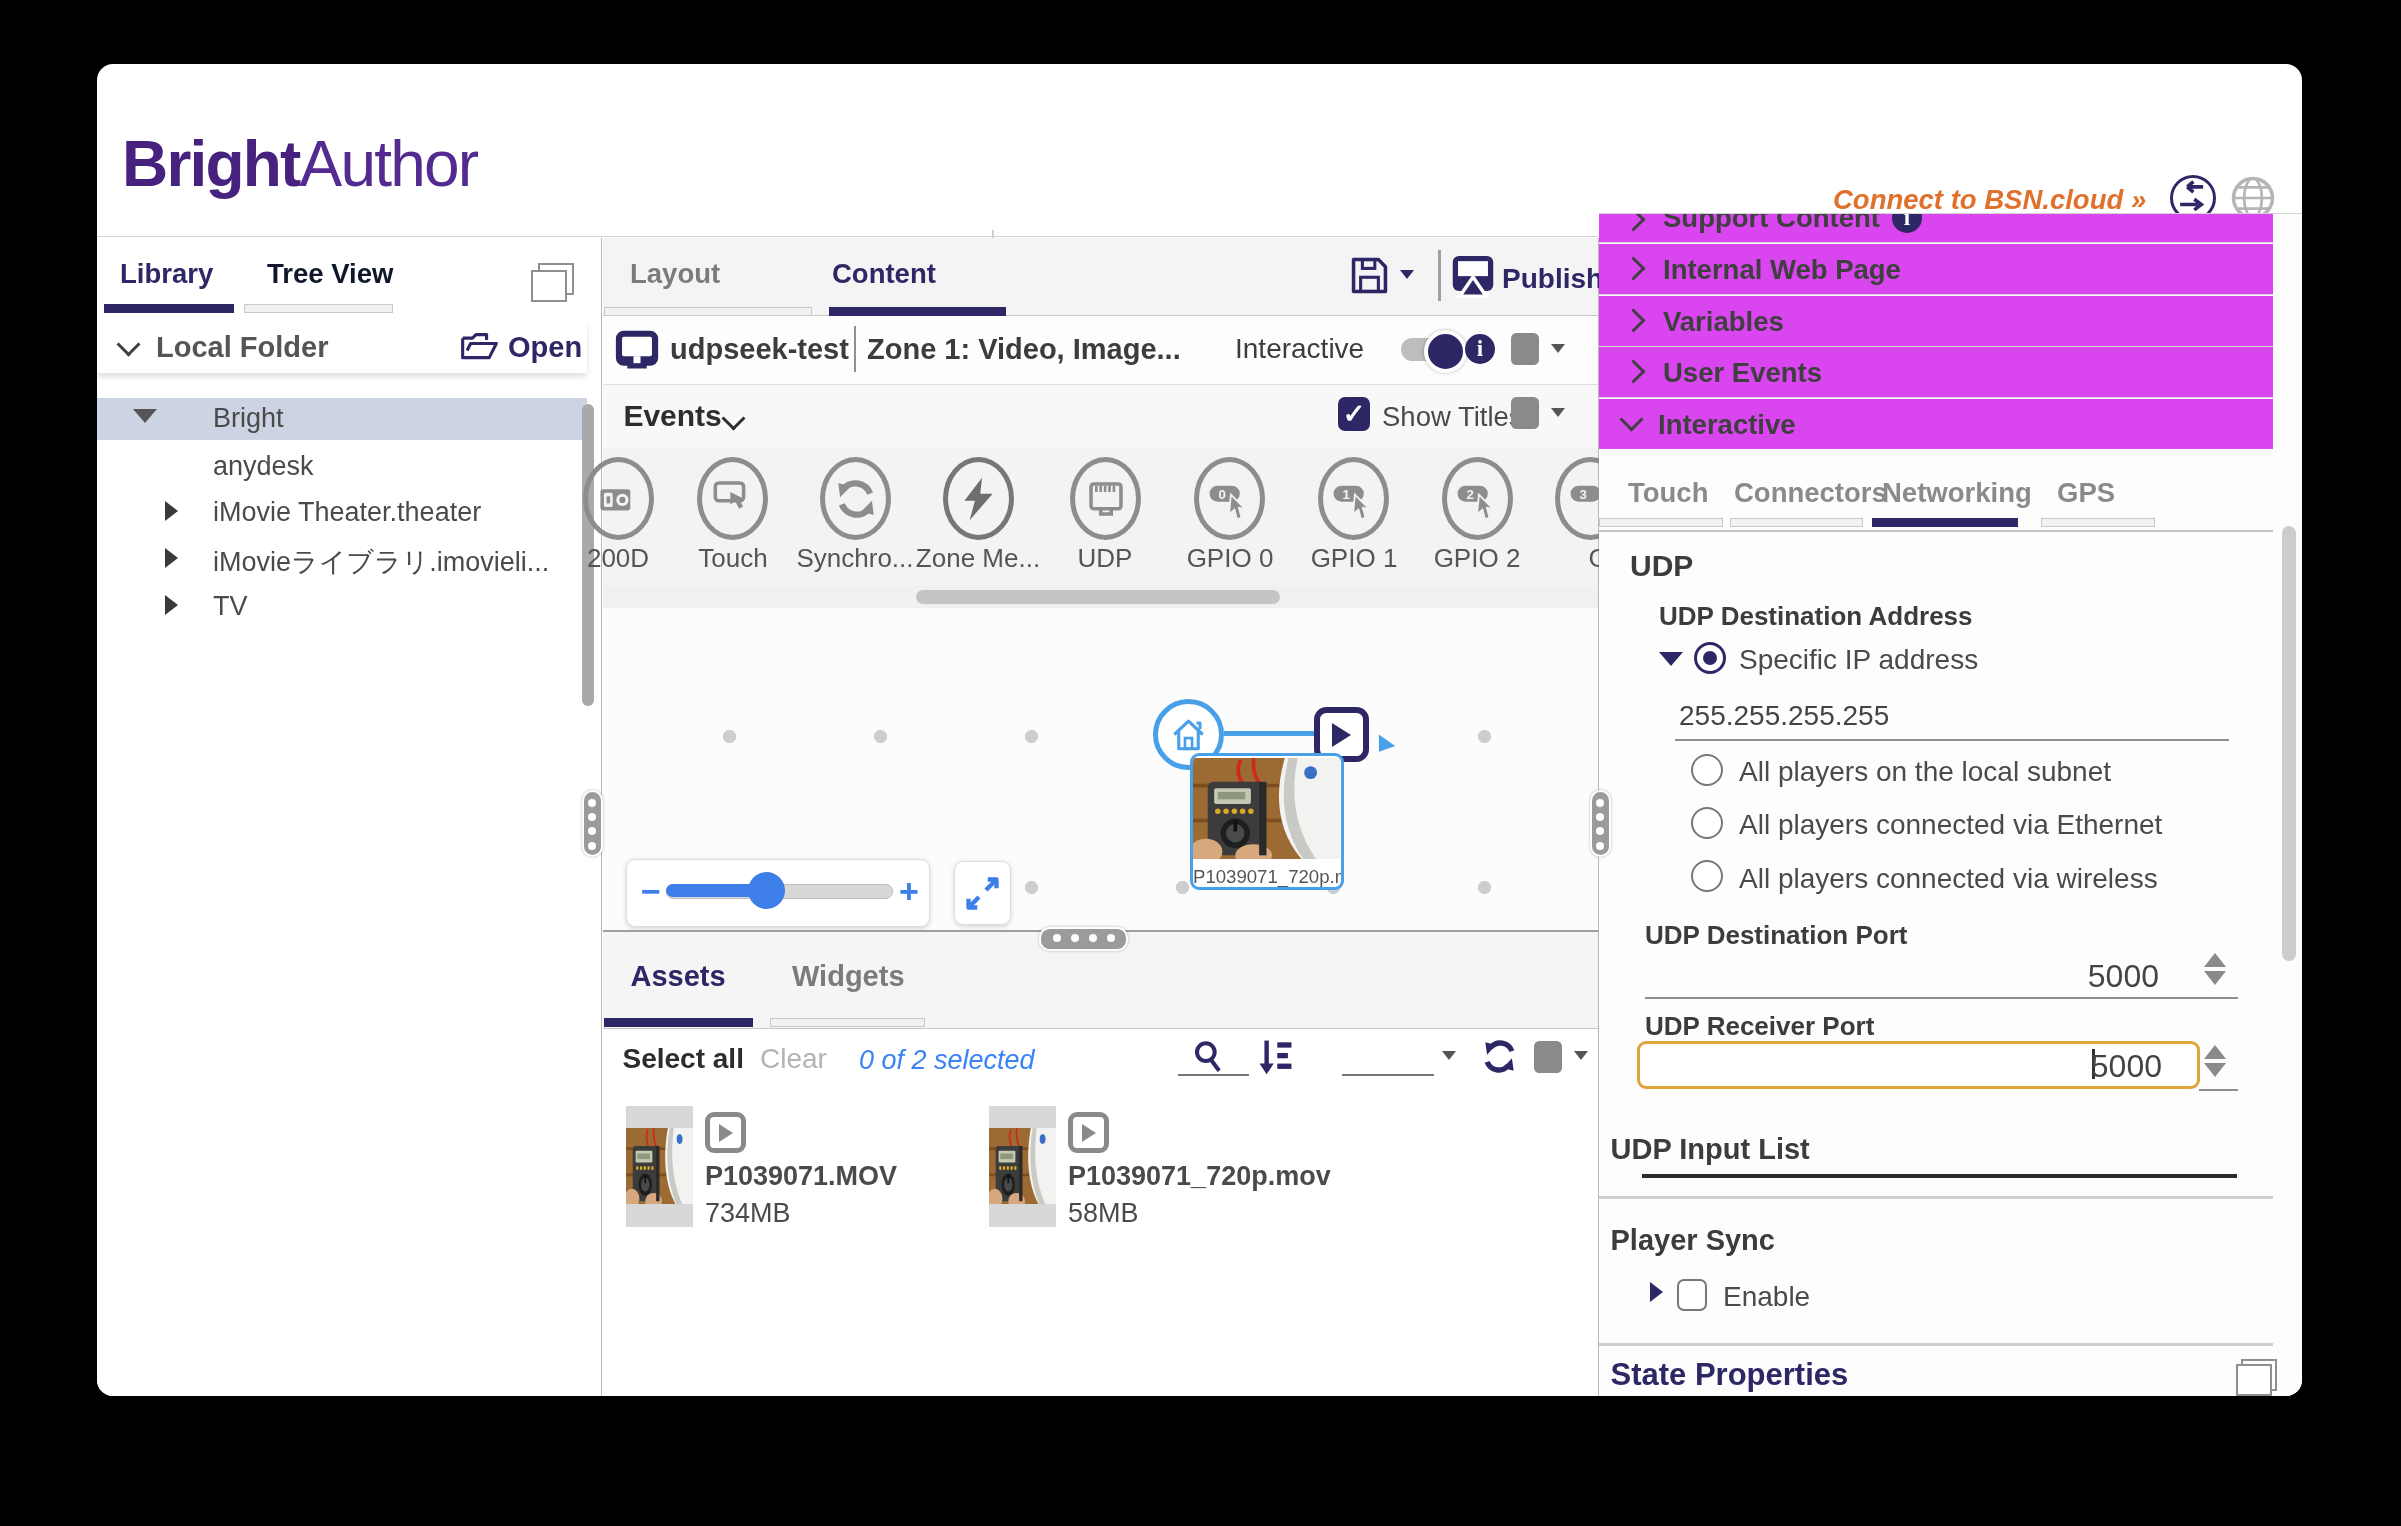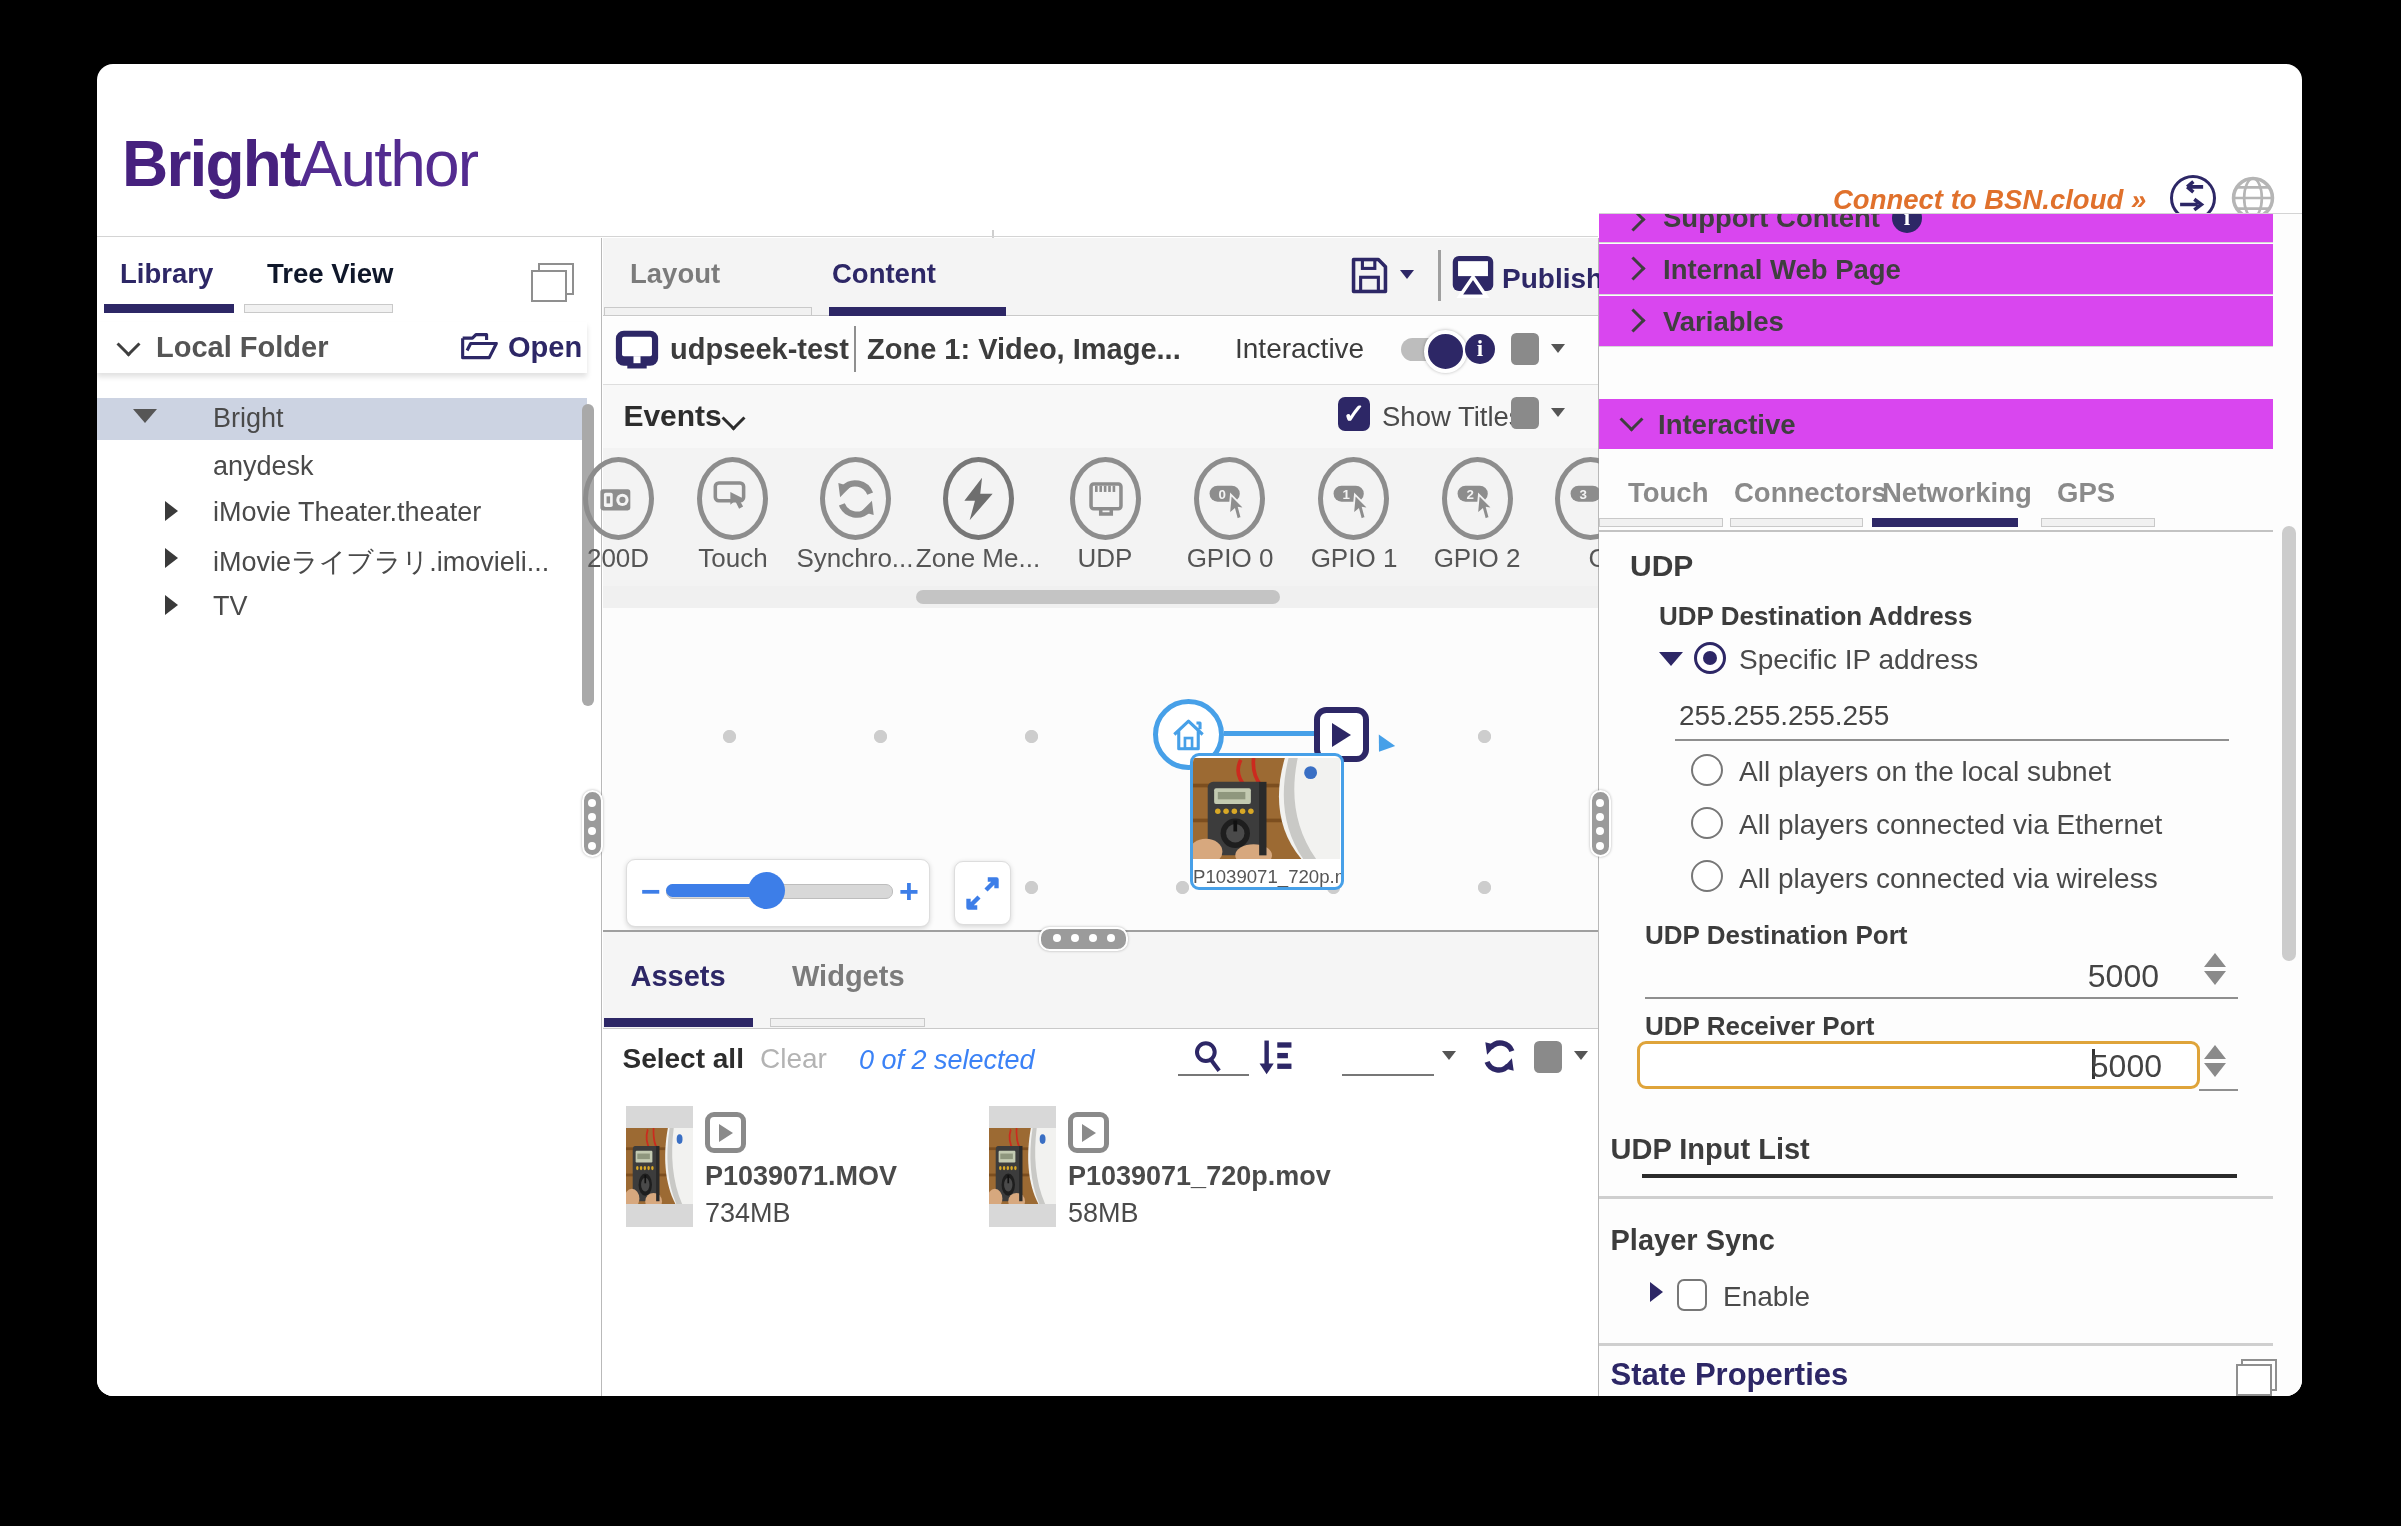--- a/index.html
+++ b/index.html
@@ -471,20 +471,24 @@
       <div class="abs info-i" style="left:293px;top:-10.6px;">i</div>
     </div>
     <div class="abs acc-row" style="top:30px;">
       <div class="abs chev chev-r" style="left:26px;top:16px;"></div>
       <div class="abs acc-label">Internal Web Page</div>
     </div>
     <div class="abs acc-row" style="top:82px;">
       <div class="abs chev chev-r" style="left:26px;top:16px;"></div>
       <div class="abs acc-label">Variables</div>
     </div>
+    <div class="abs acc-row" style="top:133px;">
+      <div class="abs chev chev-r" style="left:26px;top:16px;"></div>
+      <div class="abs acc-label">User Events</div>
+    </div>
     <div class="abs acc-row" style="top:185px;border-bottom:none;">
       <div class="abs chev chev-d" style="left:24px;top:12.4px;"></div>
       <div class="abs acc-label" style="left:59px;">Interactive</div>
     </div>
 
     <div class="abs insp-tab" style="left:29px;">Touch</div>
     <div class="abs tabbar tab-off" style="left:0;top:304px;width:124px;"></div>
     <div class="abs insp-tab" style="left:135px;">Connectors</div>
     <div class="abs tabbar tab-off" style="left:131px;top:304px;width:133px;"></div>
     <div class="abs insp-tab pur" style="left:283px;">Networking</div>

